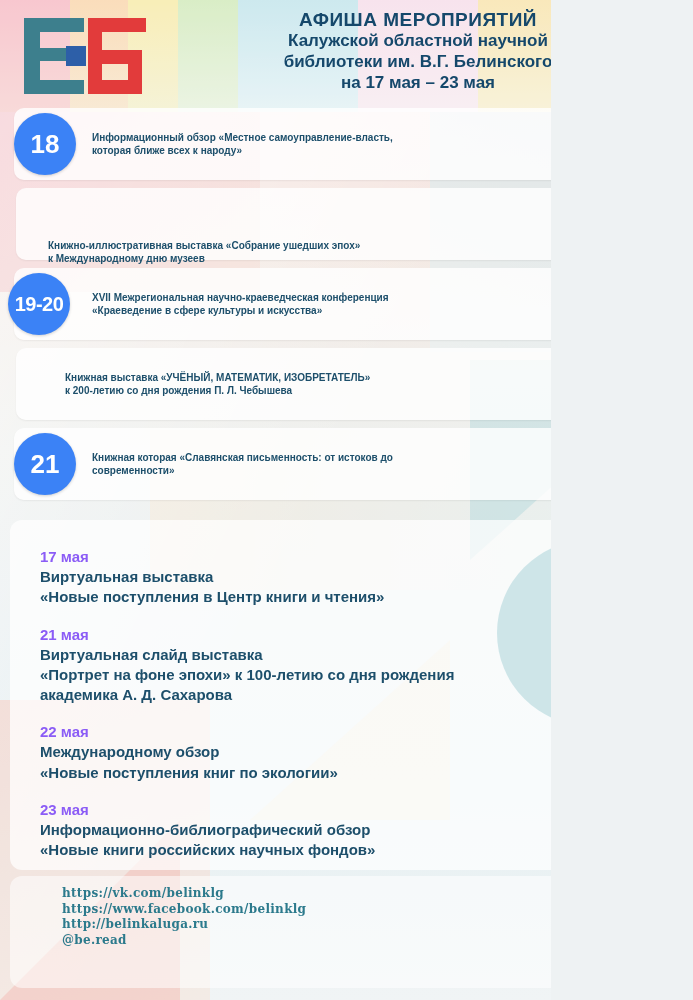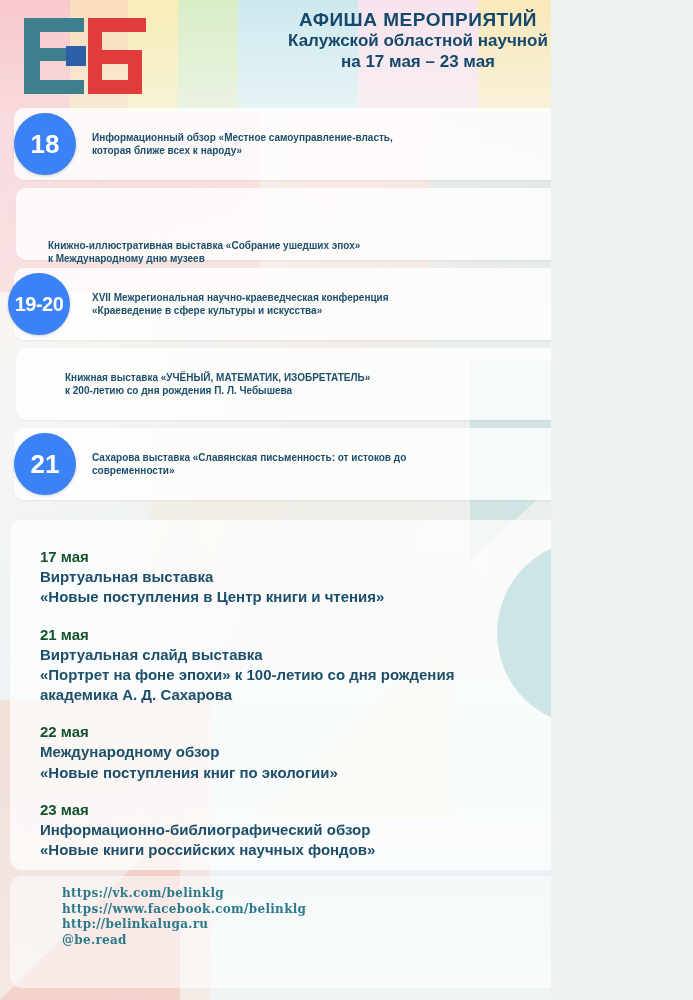--- a/index.html
+++ b/index.html
@@ -186,21 +186,21 @@
     letter-spacing: 1px;
   }
   .olist {
     position: absolute;
     left: 40px;
     top: 548px;
     width: 560px;
   }
   .oitem { margin-bottom: 18px; }
   .odate {
-    color: #14532d;
+    color: #8b5cf6;
     font-weight: bold;
     font-size: 15px;
     margin-bottom: 2px;
   }
   .oline {
     color: #1d4f6b;
     font-weight: bold;
     font-size: 15px;
     line-height: 1.35;
   }
@@ -283,20 +283,21 @@
       <div class="blue" style="left:44px;top:36px;width:20px;height:20px;"></div>
       <div class="redbox" style="left:66px;top:8px;width:58px;height:14px;"></div>
       <div class="redbox" style="left:66px;top:8px;width:14px;height:76px;"></div>
       <div class="redbox" style="left:66px;top:40px;width:54px;height:14px;"></div>
       <div class="redbox" style="left:106px;top:40px;width:14px;height:44px;"></div>
       <div class="redbox" style="left:66px;top:70px;width:54px;height:14px;"></div>
     </div>
     <div class="title">
       <div class="l1">АФИША МЕРОПРИЯТИЙ</div>
       <div class="l2">Калужской областной научной</div>
+      <div class="l3">библиотеки им. В.Г. Белинского</div>
       <div class="l4">на 17 мая – 23 мая</div>
     </div>
   </div>
 
   <div class="events">
 
     <div class="event">
       <div class="ebar" style="left:14px;width:645px;"></div>
       <div class="badge" style="left:14px;">18</div>
       <div class="etext" style="left:92px;width:555px;">
@@ -329,21 +330,21 @@
       <div class="etext" style="left:34px;width:570px;margin-left:31px;">
         <div>Книжная выставка «УЧЁНЫЙ, МАТЕМАТИК, ИЗОБРЕТАТЕЛЬ»</div>
         <div>к 200-летию со дня рождения П. Л. Чебышева</div>
       </div>
     </div>
 
     <div class="event">
       <div class="ebar" style="left:14px;width:645px;"></div>
       <div class="badge" style="left:14px;">21</div>
       <div class="etext" style="left:92px;width:555px;">
-        <div>Сахарова выставка «Славянская письменность: от истоков до</div>
+        <div>Книжная которая «Славянская письменность: от истоков до</div>
         <div>современности»</div>
       </div>
     </div>
 
   </div>
 
   <div class="circleTeal"></div>
   <div class="onlineblock"></div>
 
   <div class="onlinepill">

